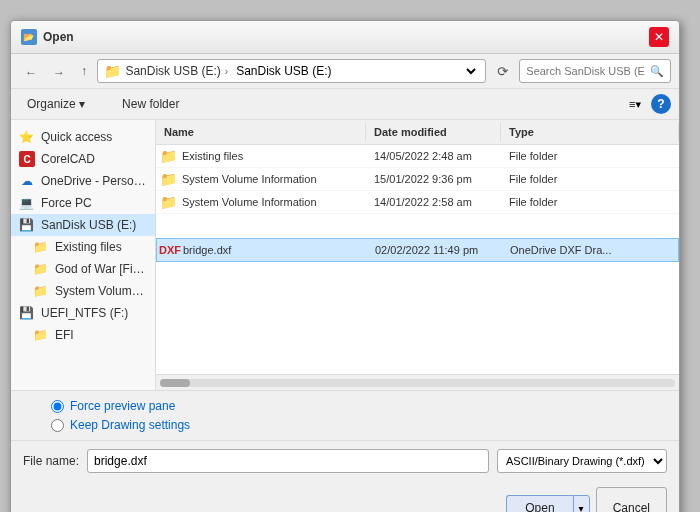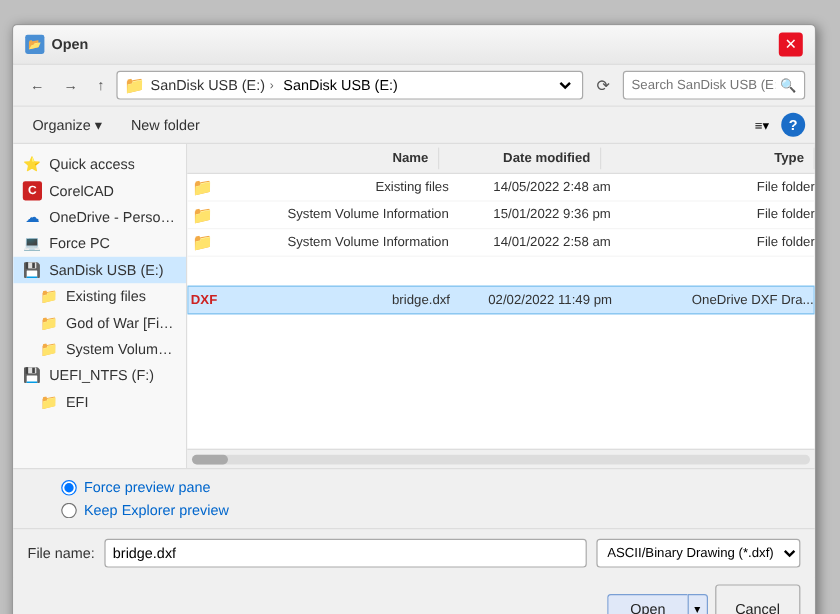--- a/index.html
+++ b/index.html
@@ -121,21 +121,21 @@
       outline: none;
       font-size: 11px;
       width: 120px;
       background: transparent;
     }
 
     .action-bar {
       display: flex;
       align-items: center;
       padding: 5px 8px;
-      gap: 8px;
+      gap: 21px;
       border-bottom: 1px solid #ddd;
       background: #f0f0f0;
     }
 
     .action-btn {
       background: none;
       border: none;
       padding: 3px 8px;
       cursor: pointer;
       font-size: 12px;
@@ -186,21 +186,20 @@
 
     .sidebar-indent {
       padding-left: 22px;
     }
 
     .file-pane {
       flex: 1;
       display: flex;
       flex-direction: column;
       overflow: hidden;
-      text-align: right;
     }
 
     .file-header {
       display: flex;
       align-items: center;
       background: #f0f0f0;
       border-bottom: 1px solid #ddd;
       padding: 3px 0;
     }
 
@@ -560,21 +559,21 @@
     </div>
   </div>
 
   <div class="preview-options">
     <label class="radio-option">
       <input type="radio" class="radio-input" name="preview" checked="" style="">
       <span class="radio-label">Force preview pane</span>
     </label>
     <label class="radio-option">
       <input type="radio" class="radio-input" name="preview" style="">
-      <span class="radio-label">Keep Explorer preview</span>
+      <span class="radio-label">Keep Drawing settings</span>
     </label>
   </div>
 
   <div class="bottom-bar">
     <span class="filename-label">File name:</span>
     <input class="filename-input" type="text" value="bridge.dxf" style="">
     <select class="filetype-select">
       <option>ASCII/Binary Drawing (*.dxf)</option>
       <option>All Files (*.*)</option>
     </select>

